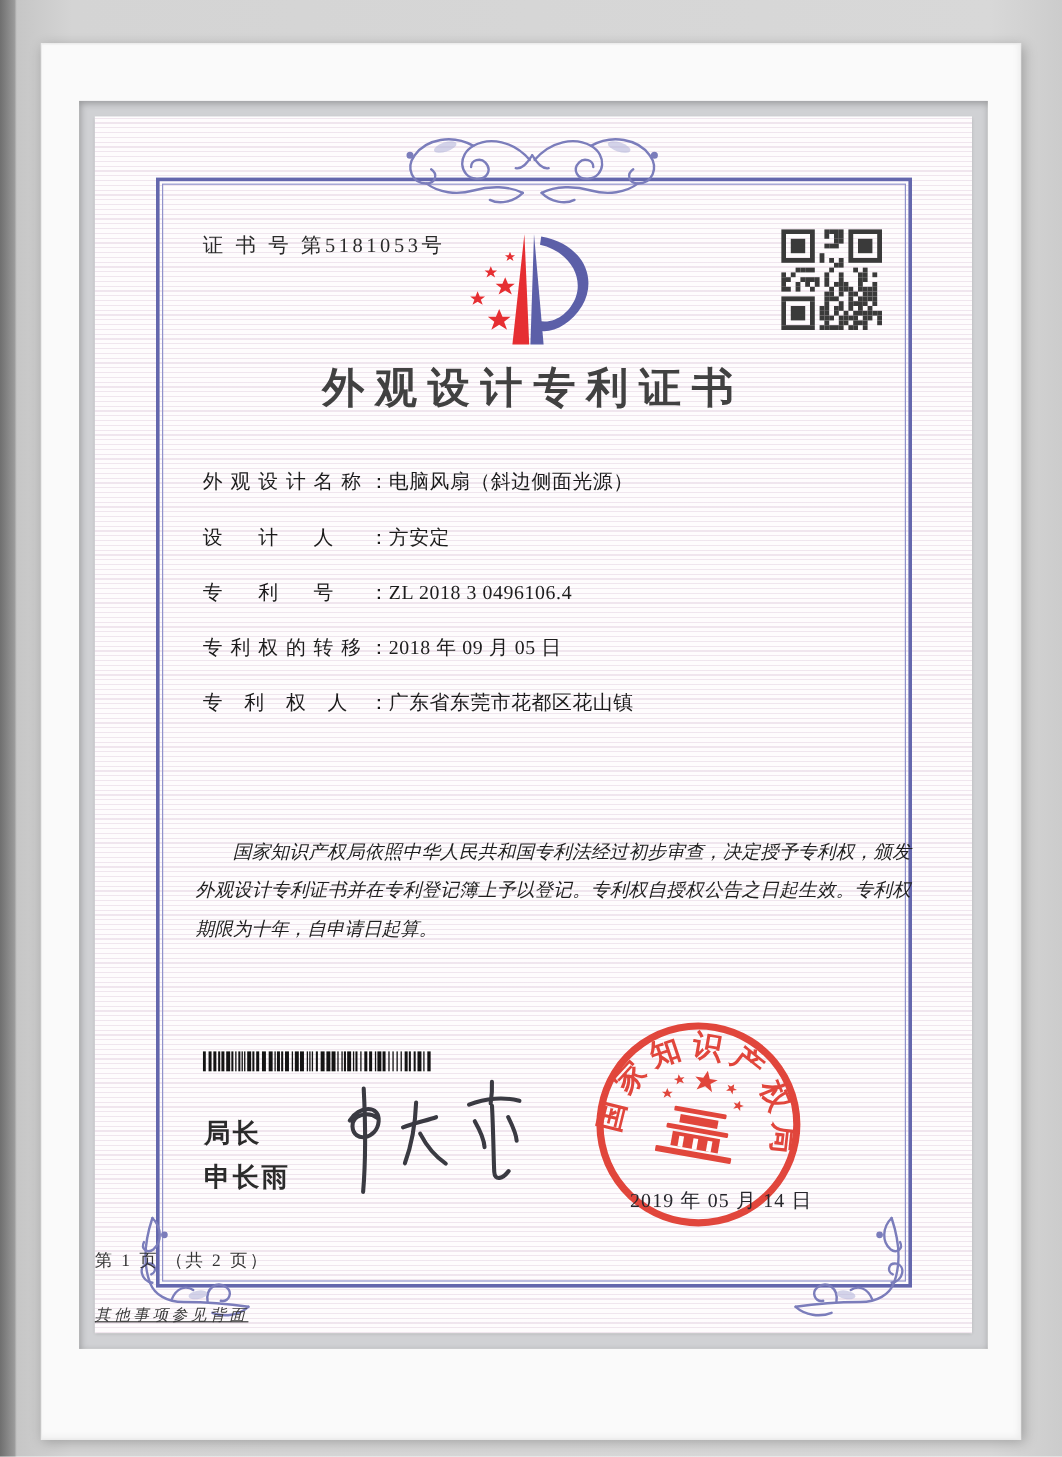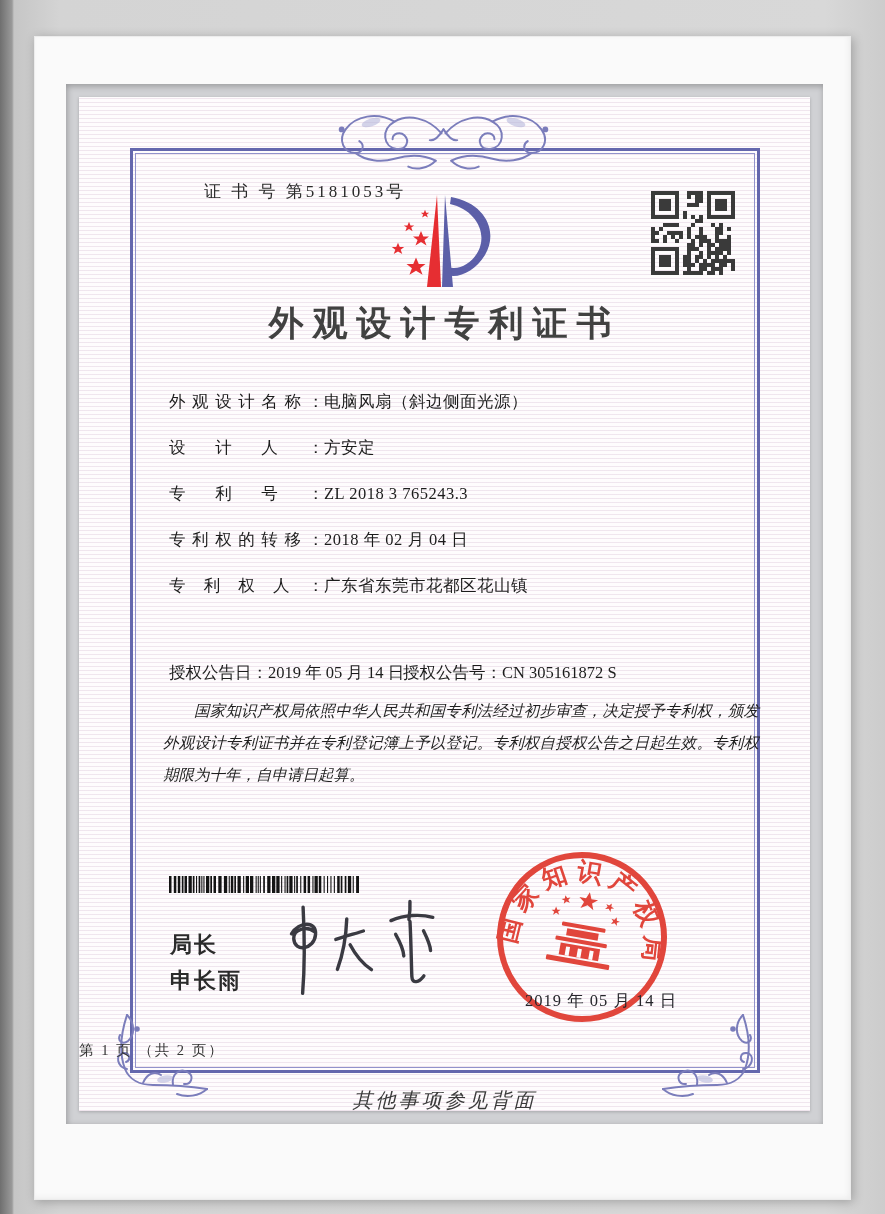--- a/index.html
+++ b/index.html
@@ -9,40 +9,40 @@
   .frame-white{position:absolute;left:34px;top:36px;right:34px;bottom:14px;background:#fafafa;
     box-shadow:inset 0 0 0 1px #ececec, inset -2px -2px 6px rgba(0,0,0,.06), 2px 2px 10px rgba(0,0,0,.25);}
   .mat{position:absolute;left:32px;top:48px;right:28px;bottom:76px;background:#d0d1d4;
     box-shadow:inset 1px 2px 6px rgba(0,0,0,.28);padding:13px;box-sizing:border-box;}
   .paper{position:relative;width:100%;height:100%;background-color:#fefcfd;
     background-image:repeating-linear-gradient(0deg,rgba(190,150,185,.22) 0 1px,rgba(255,255,255,0) 1px 4px);
     box-shadow:0 1px 3px rgba(0,0,0,.2);}
   .cert-frame{position:absolute;left:51px;top:51px;right:50px;bottom:38px;border:3px solid var(--frame-blue,#6467ad);}
   .cert-frame::before{content:'';position:absolute;inset:2px;border:1px solid #9193cb;}
   .abs{position:absolute;}
-  .cert-no{left:90px;top:83px;font-size:17px;letter-spacing:3px;color:#2a2a2a;margin-left:35px;}
+  .cert-no{left:90px;top:96px;font-size:17px;letter-spacing:3px;color:#2a2a2a;}
   .title{left:0;right:0;top:203px;text-align:center;font-size:35px;font-weight:600;letter-spacing:9px;color:#414141;}
   .row{left:90px;font-size:16.5px;color:#1c1c1c;white-space:nowrap;}
   .flabel{display:inline-block;width:155px;text-align:justify;text-align-last:justify;}
   .fvalue{letter-spacing:.5px;}
   .r0{top:294px}.r1{top:340px}.r2{top:386px}.r3{top:432px}.r4{top:478px}.r5{top:525px}
   .grant{top:565px;left:90px;font-size:16.5px;color:#1c1c1c;white-space:nowrap;}
   .grant .no-part{position:absolute;left:234px;top:0;}
   .paras{left:84px;top:598px;width:596px;font-size:15.5px;line-height:2.06;color:#1f1f1f;
     font-style:italic;text-align:justify;}
   .paras p{margin:0;text-indent:2em;font-family:Liberation Serif, serif;}
   .barcode{left:90px;top:779px;width:190px;height:17px;}
   .sign-block{left:91px;font-family:"Liberation Sans","DejaVu Sans",sans-serif;font-weight:600;
     font-size:22px;letter-spacing:2px;color:#2b2b2b;}
   .sb1{top:833px}.sb2{top:869px}
   .signature{left:185px;top:795px;}
   .seal{left:415px;top:752px;transform:rotate(10deg);opacity:.93;}
   .seal-date{left:446px;top:893px;font-size:16.5px;color:#26262b;letter-spacing:1px;z-index:5;}
   .page-info{left:0;right:0;top:944px;text-align:left;font-size:14.5px;letter-spacing:2px;color:#333;}
-  .footer-note{left:0;right:0;top:990px;text-align:center;font-size:20px;font-style:italic;letter-spacing:3px;color:#3a3a3a;}
+  .footer-note{left:0;right:0;top:990px;font-size:13px;font-style:italic;letter-spacing:3px;color:#3a3a3a;text-decoration:underline;}
   .logo{left:306px;top:90px;}
   .qr{left:572px;top:94px;}
   .orn{color:#7b7dbb;}
   .orn-top{left:247px;top:6px;}
   .orn-bl{left:34px;top:916px;}
   .orn-br{left:578px;top:916px;transform:scaleX(-1);}
 </style>
 </head>
 <body>
 
@@ -255,28 +255,24 @@
             <rect x="48" y="80" width="4" height="4" fill="#3a3a3a"></rect>
             <rect x="56" y="80" width="4" height="4" fill="#3a3a3a"></rect>
             <rect x="60" y="80" width="4" height="4" fill="#3a3a3a"></rect>
             <rect x="68" y="80" width="4" height="4" fill="#3a3a3a"></rect>
           </svg>
 
         <div class="abs row r0"><span class="flabel">外观设计名称：</span><span class="fvalue">电脑风扇（斜边侧面光源）</span></div>
 
         <div class="abs title">外观设计专利证书</div>
         <div class="abs row r1"><span class="flabel">设计人：</span><span class="fvalue">方安定</span></div>
-        <div class="abs row r2"><span class="flabel">专利号：</span><span class="fvalue">ZL 2018 3 765243.3</span></div>
-        <div class="abs row r3"><span class="flabel">专利权的转移：</span><span class="fvalue">2018 年 02 月 04 日</span></div>
+        <div class="abs row r2"><span class="flabel">专利号：</span><span class="fvalue">ZL 2018 3 0496106.4</span></div>
+        <div class="abs row r3"><span class="flabel">专利权的转移：</span><span class="fvalue">2018 年 09 月 05 日</span></div>
         <div class="abs row r4"><span class="flabel">专利权人：</span><span class="fvalue">广东省东莞市花都区花山镇</span></div>
 
-        <div class="abs grant">
-          <span>授权公告日：</span><span>2019 年 05 月 14 日</span>
-          <span class="no-part"><span>授权公告号：</span><span>CN 305161872 S</span></span>
-        </div>
 
         <div class="abs paras">
           <p>国家知识产权局依照中华人民共和国专利法经过初步审查，决定授予专利权，颁发外观设计专利证书并在专利登记簿上予以登记。专利权自授权公告之日起生效。专利权期限为十年，自申请日起算。</p>
         </div>
 
         <svg class="abs barcode" id="barcode-svg" width="190" height="17" viewBox="0 0 190 17">
             <rect x="0" y="0" width="2.5" height="17" fill="#141414"></rect>
             <rect x="4.8" y="0" width="2.5" height="17" fill="#141414"></rect>
             <rect x="8.8" y="0" width="2.5" height="17" fill="#141414"></rect>
             <rect x="12.8" y="0" width="1.7" height="17" fill="#141414"></rect>

